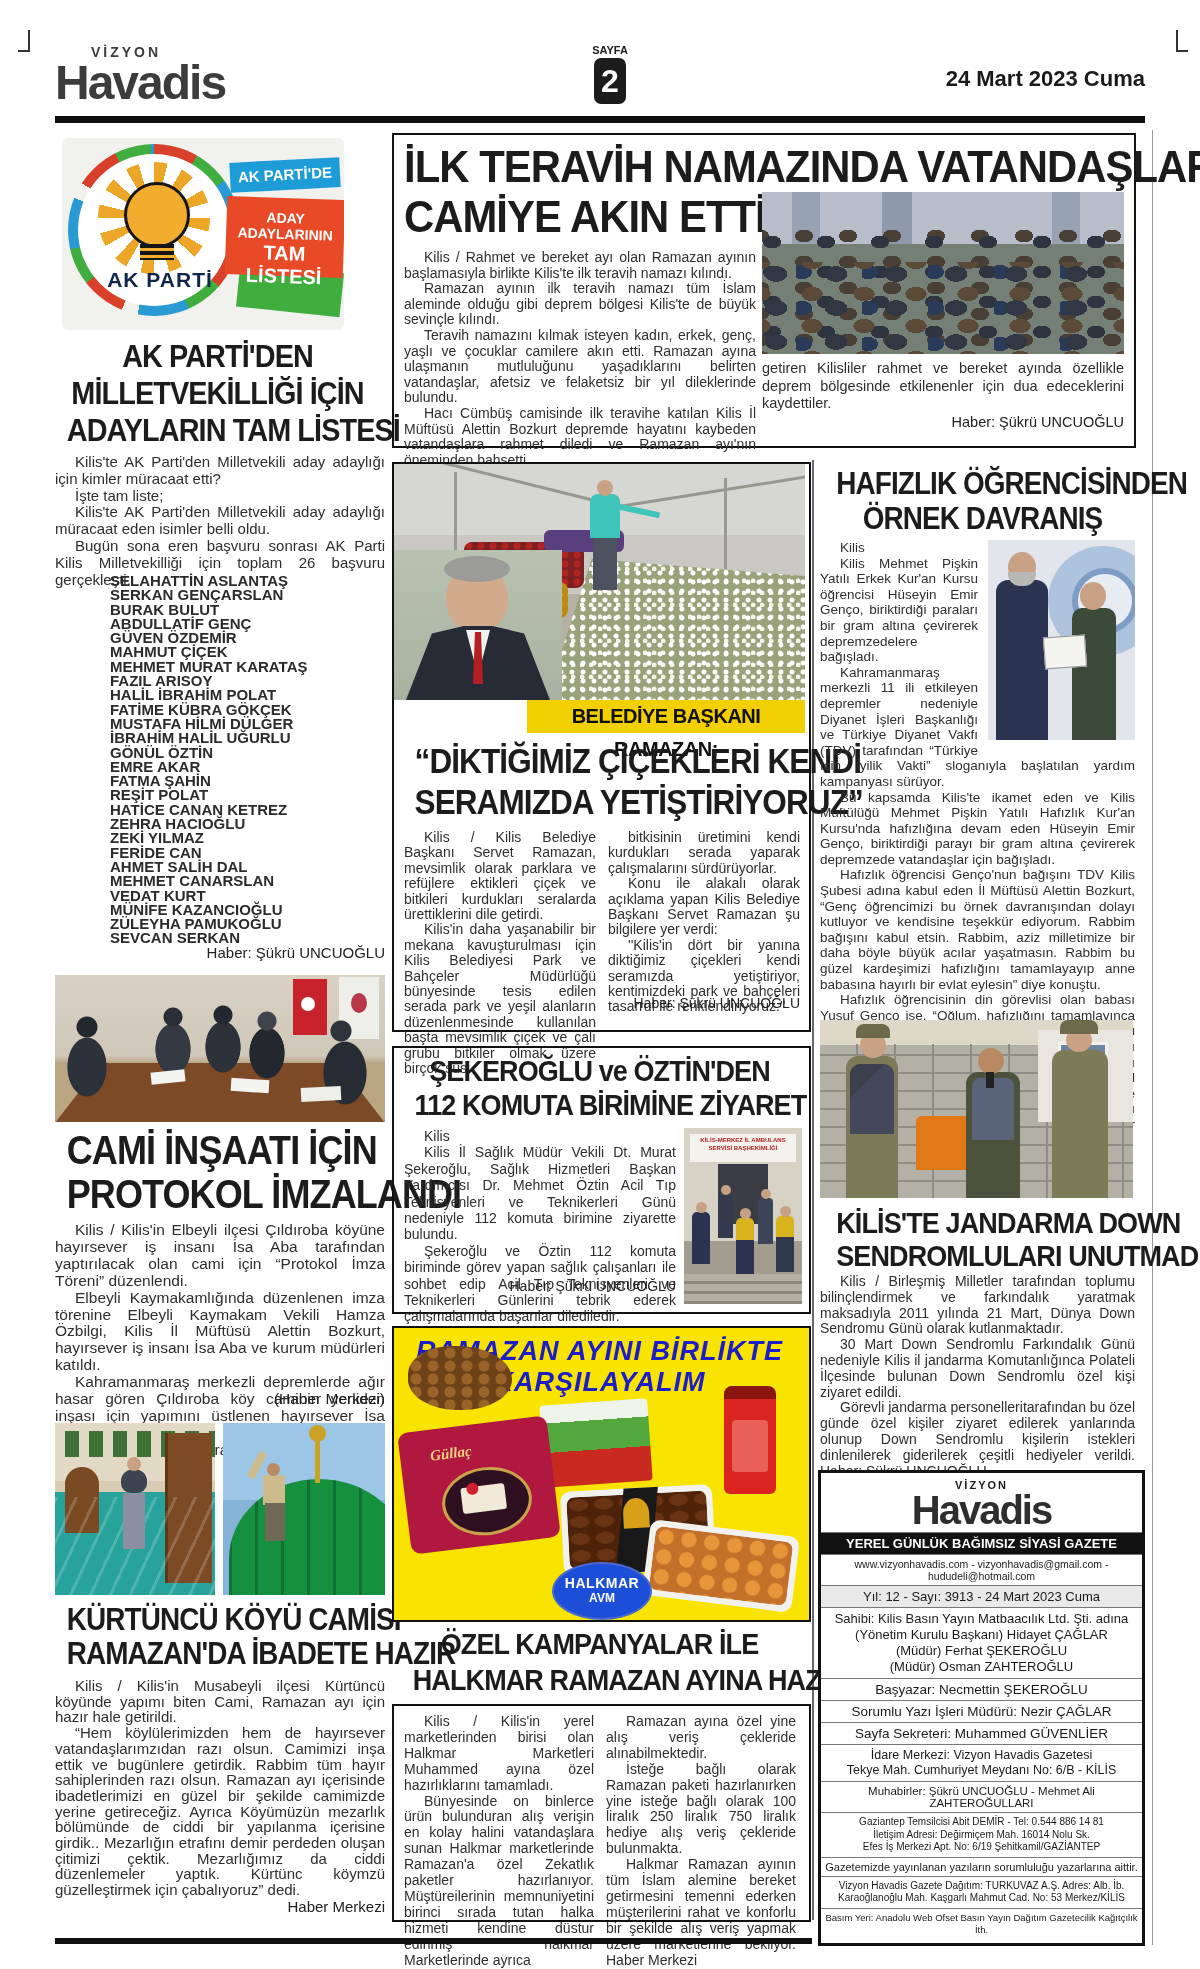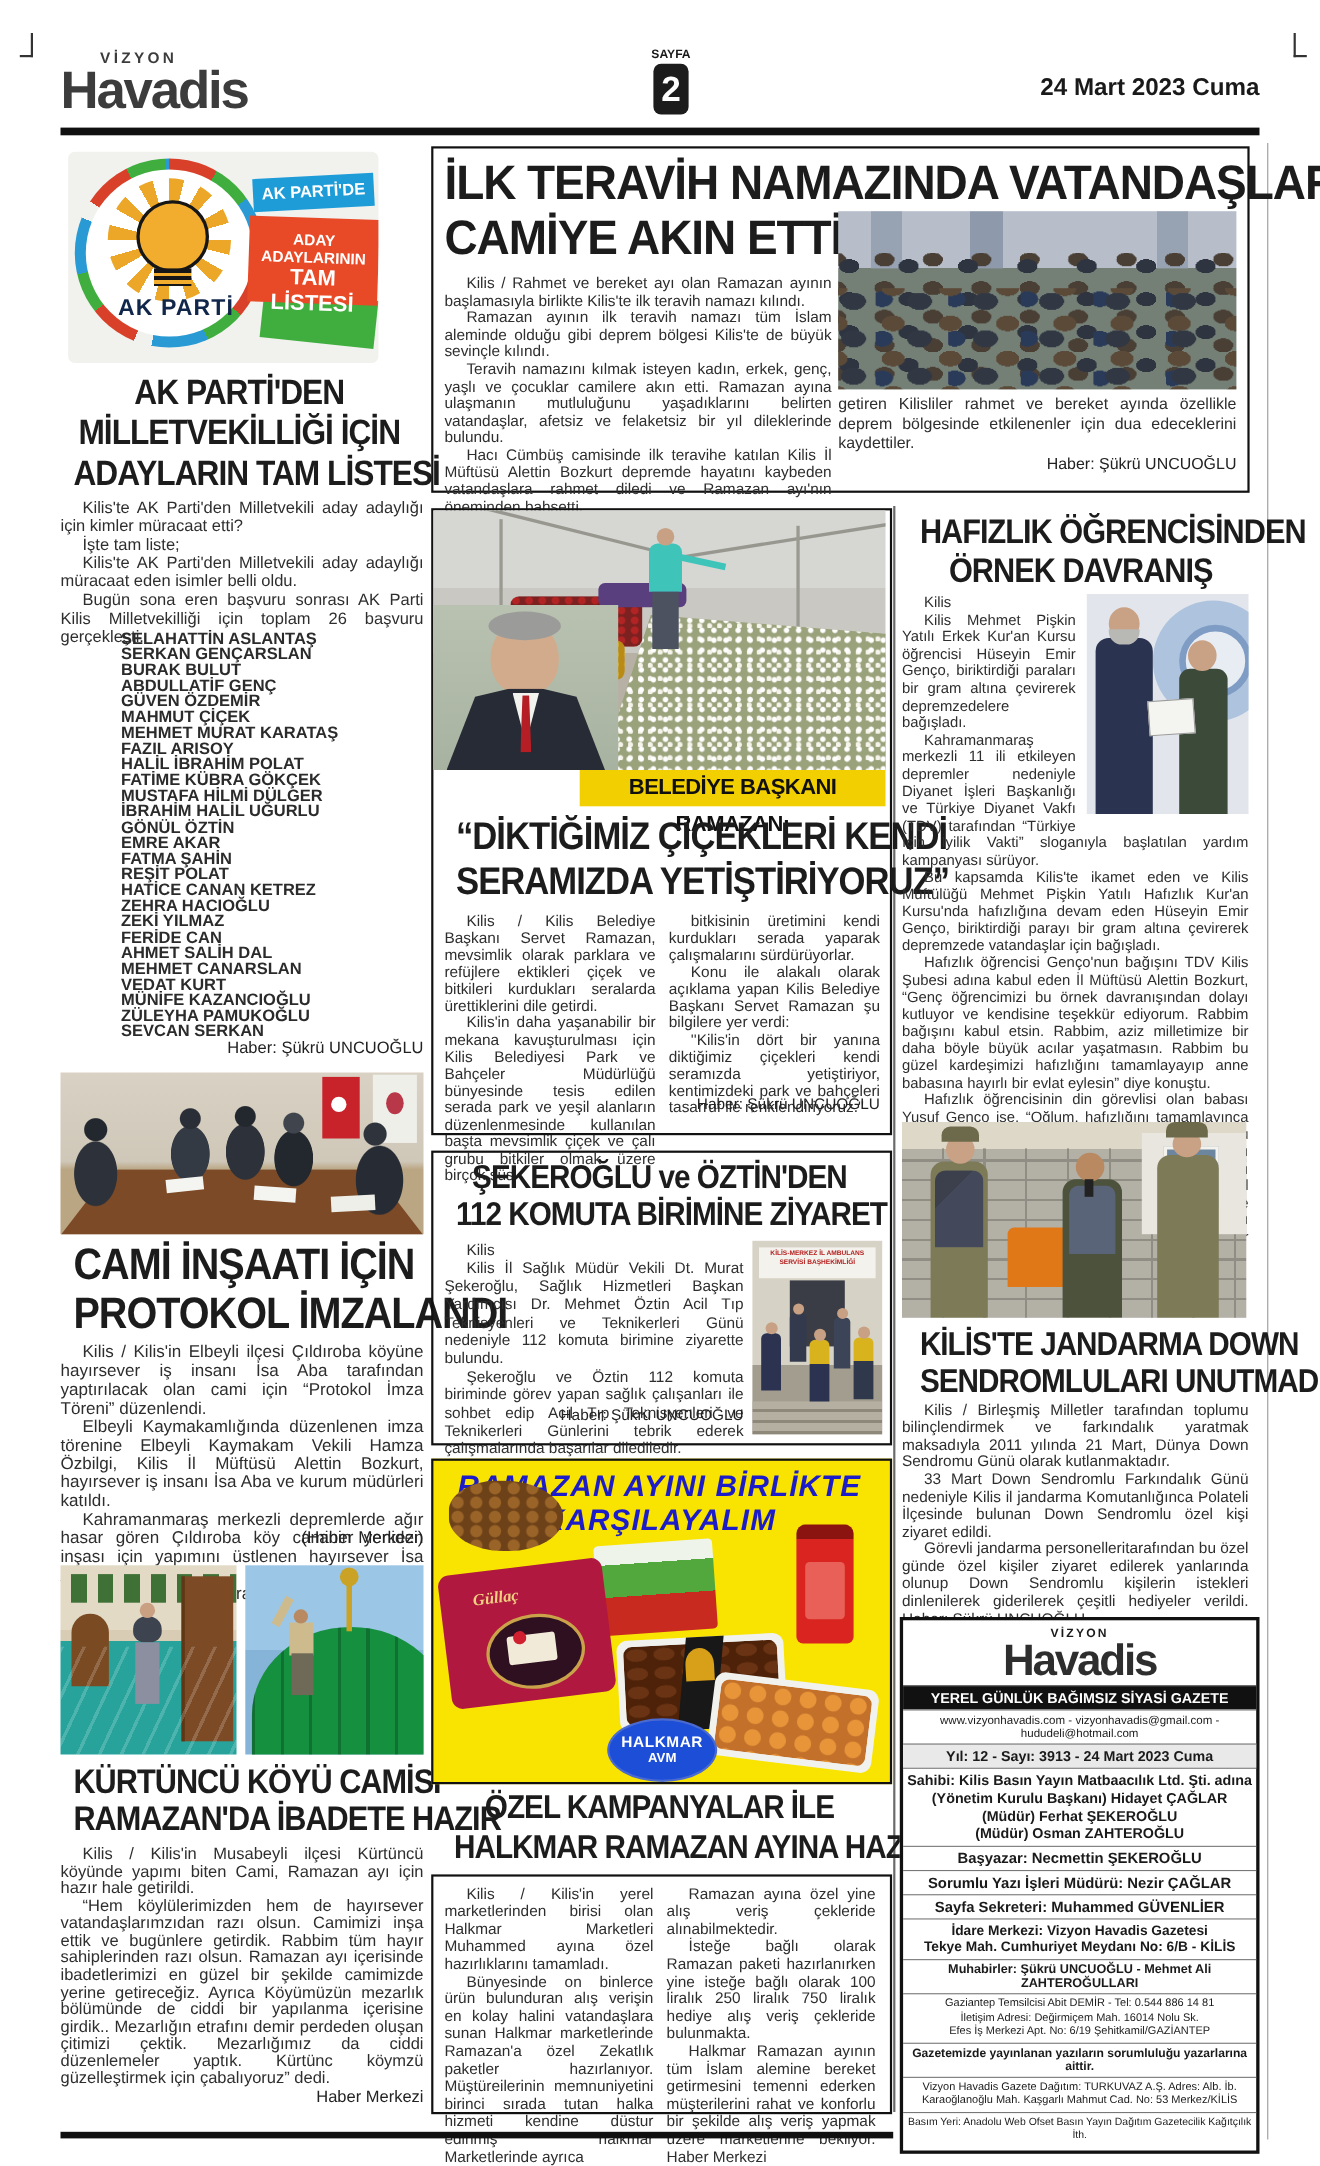--- a/index.html
+++ b/index.html
@@ -19,21 +19,21 @@
   .byl{text-align:right;}
   .nm{font-weight:bold;color:#2b2b2b;white-space:nowrap;}
   .rule{position:absolute;background:#101010;}
   .vline{position:absolute;background:#6a6a6a;}
   .box{position:absolute;border:2px solid #111;}
   .crop{position:absolute;background:#333;}
   
   .mast{font-size:12px;text-align:center;color:#1a1a1a;}
   .mast .row{border-top:1px solid #777;padding:3px 2px;}
   .mast .row:first-child{border-top:none;}
-  .bold{font-weight:bold;}
+  .bold{font-weight:normal;}
 </style>
 </head>
 <body>
 
 <div id="page">
 
   <div class="crop" style="left:28px;top:30px;width:2px;height:22px"></div>
   <div class="crop" style="left:18px;top:50px;width:12px;height:2px"></div>
   <div class="crop" style="left:1176px;top:30px;width:2px;height:22px"></div>
   <div class="crop" style="left:1176px;top:50px;width:12px;height:2px"></div>
@@ -360,21 +360,21 @@
     <div style="left:246px;top:8px;width:26px;height:24px;border-radius:50%;background:#c9a184"></div>
     <div style="left:240px;top:0;width:38px;height:14px;border-radius:8px 8px 0 0;background:#6d6a4c"></div>
   </div>
 
   <div class="abs hl" style="left:820px;top:1206px;width:325px;font-size:30px;line-height:33px">
       <div>KİLİS'TE JANDARMA DOWN</div>
       <div>SENDROMLULARI UNUTMADI</div>
     </div>
   <div class="abs bt" style="left:820px;top:1274px;width:315px;font-size:14px;line-height:15.8px">
       <p class="para">Kilis / Birleşmiş Milletler tarafından toplumu bilinçlendirmek ve farkındalık yaratmak maksadıyla 2011 yılında 21 Mart, Dünya Down Sendromu Günü olarak kutlanmaktadır.</p>
-      <p class="para">33 Mart Down Sendromlu Farkındalık Günü nedeniyle Kilis il jandarma Komutanlığınca Polateli İlçesinde bulunan Down Sendromlu özel kişi ziyaret edildi.</p>
+      <p class="para">30 Mart Down Sendromlu Farkındalık Günü nedeniyle Kilis il jandarma Komutanlığınca Polateli İlçesinde bulunan Down Sendromlu özel kişi ziyaret edildi.</p>
       <p class="para">Görevli jandarma personelleritarafından bu özel günde özel kişiler ziyaret edilerek yanlarında olunup Down Sendromlu kişilerin istekleri dinlenilerek giderilerek çeşitli hediyeler verildi. Haber: Şükrü UNCUOĞLU</p>
     </div>
 
   <div class="abs mast" style="left:818px;top:1470px;width:321px;border:3px solid #111;background:#fff">
     <div class="row" style="padding-top:6px">
       <div style="font-size:11px;font-weight:bold;letter-spacing:2px">VİZYON</div>
       <div style="font-size:40px;font-weight:bold;letter-spacing:-2px;line-height:38px;color:#2e2e2e">Havadis</div>
     </div>
     <div class="row" style="background:#111;color:#fff;font-size:13px;font-weight:bold">YEREL GÜNLÜK BAĞIMSIZ SİYASİ GAZETE</div>
     <div class="row" style="font-size:10.5px">www.vizyonhavadis.com - vizyonhavadis@gmail.com - hududeli@hotmail.com</div>

